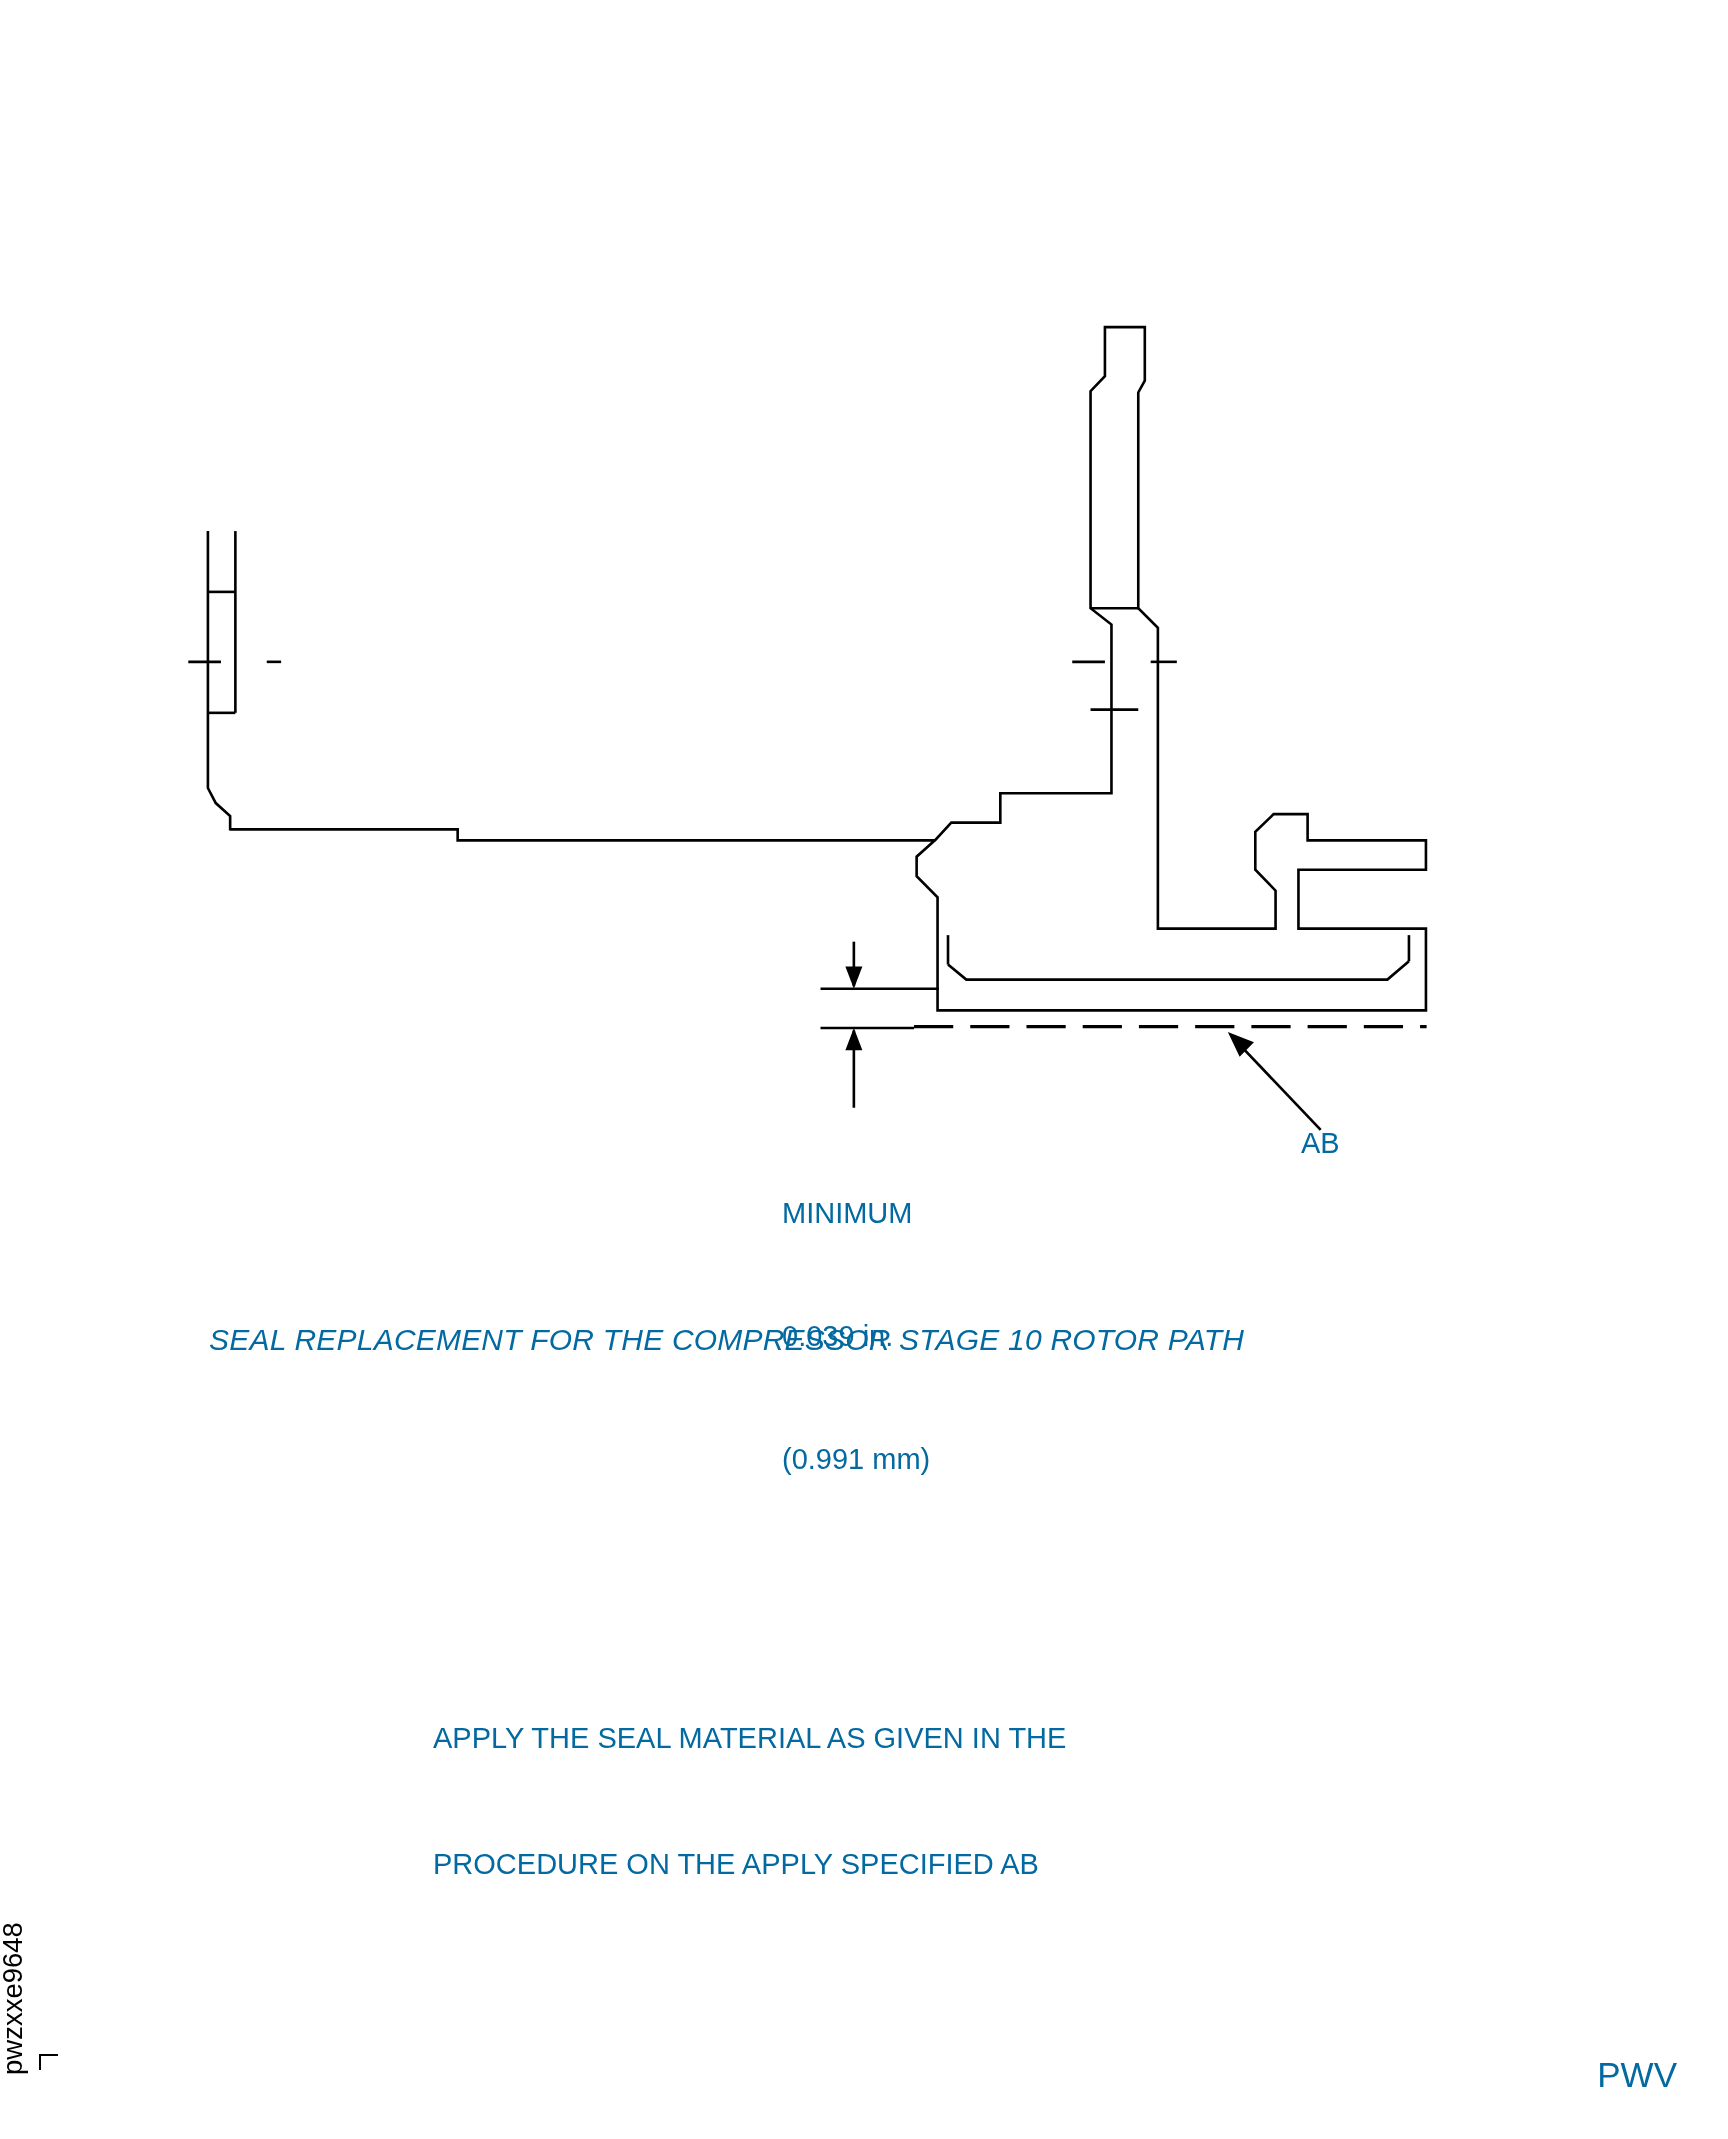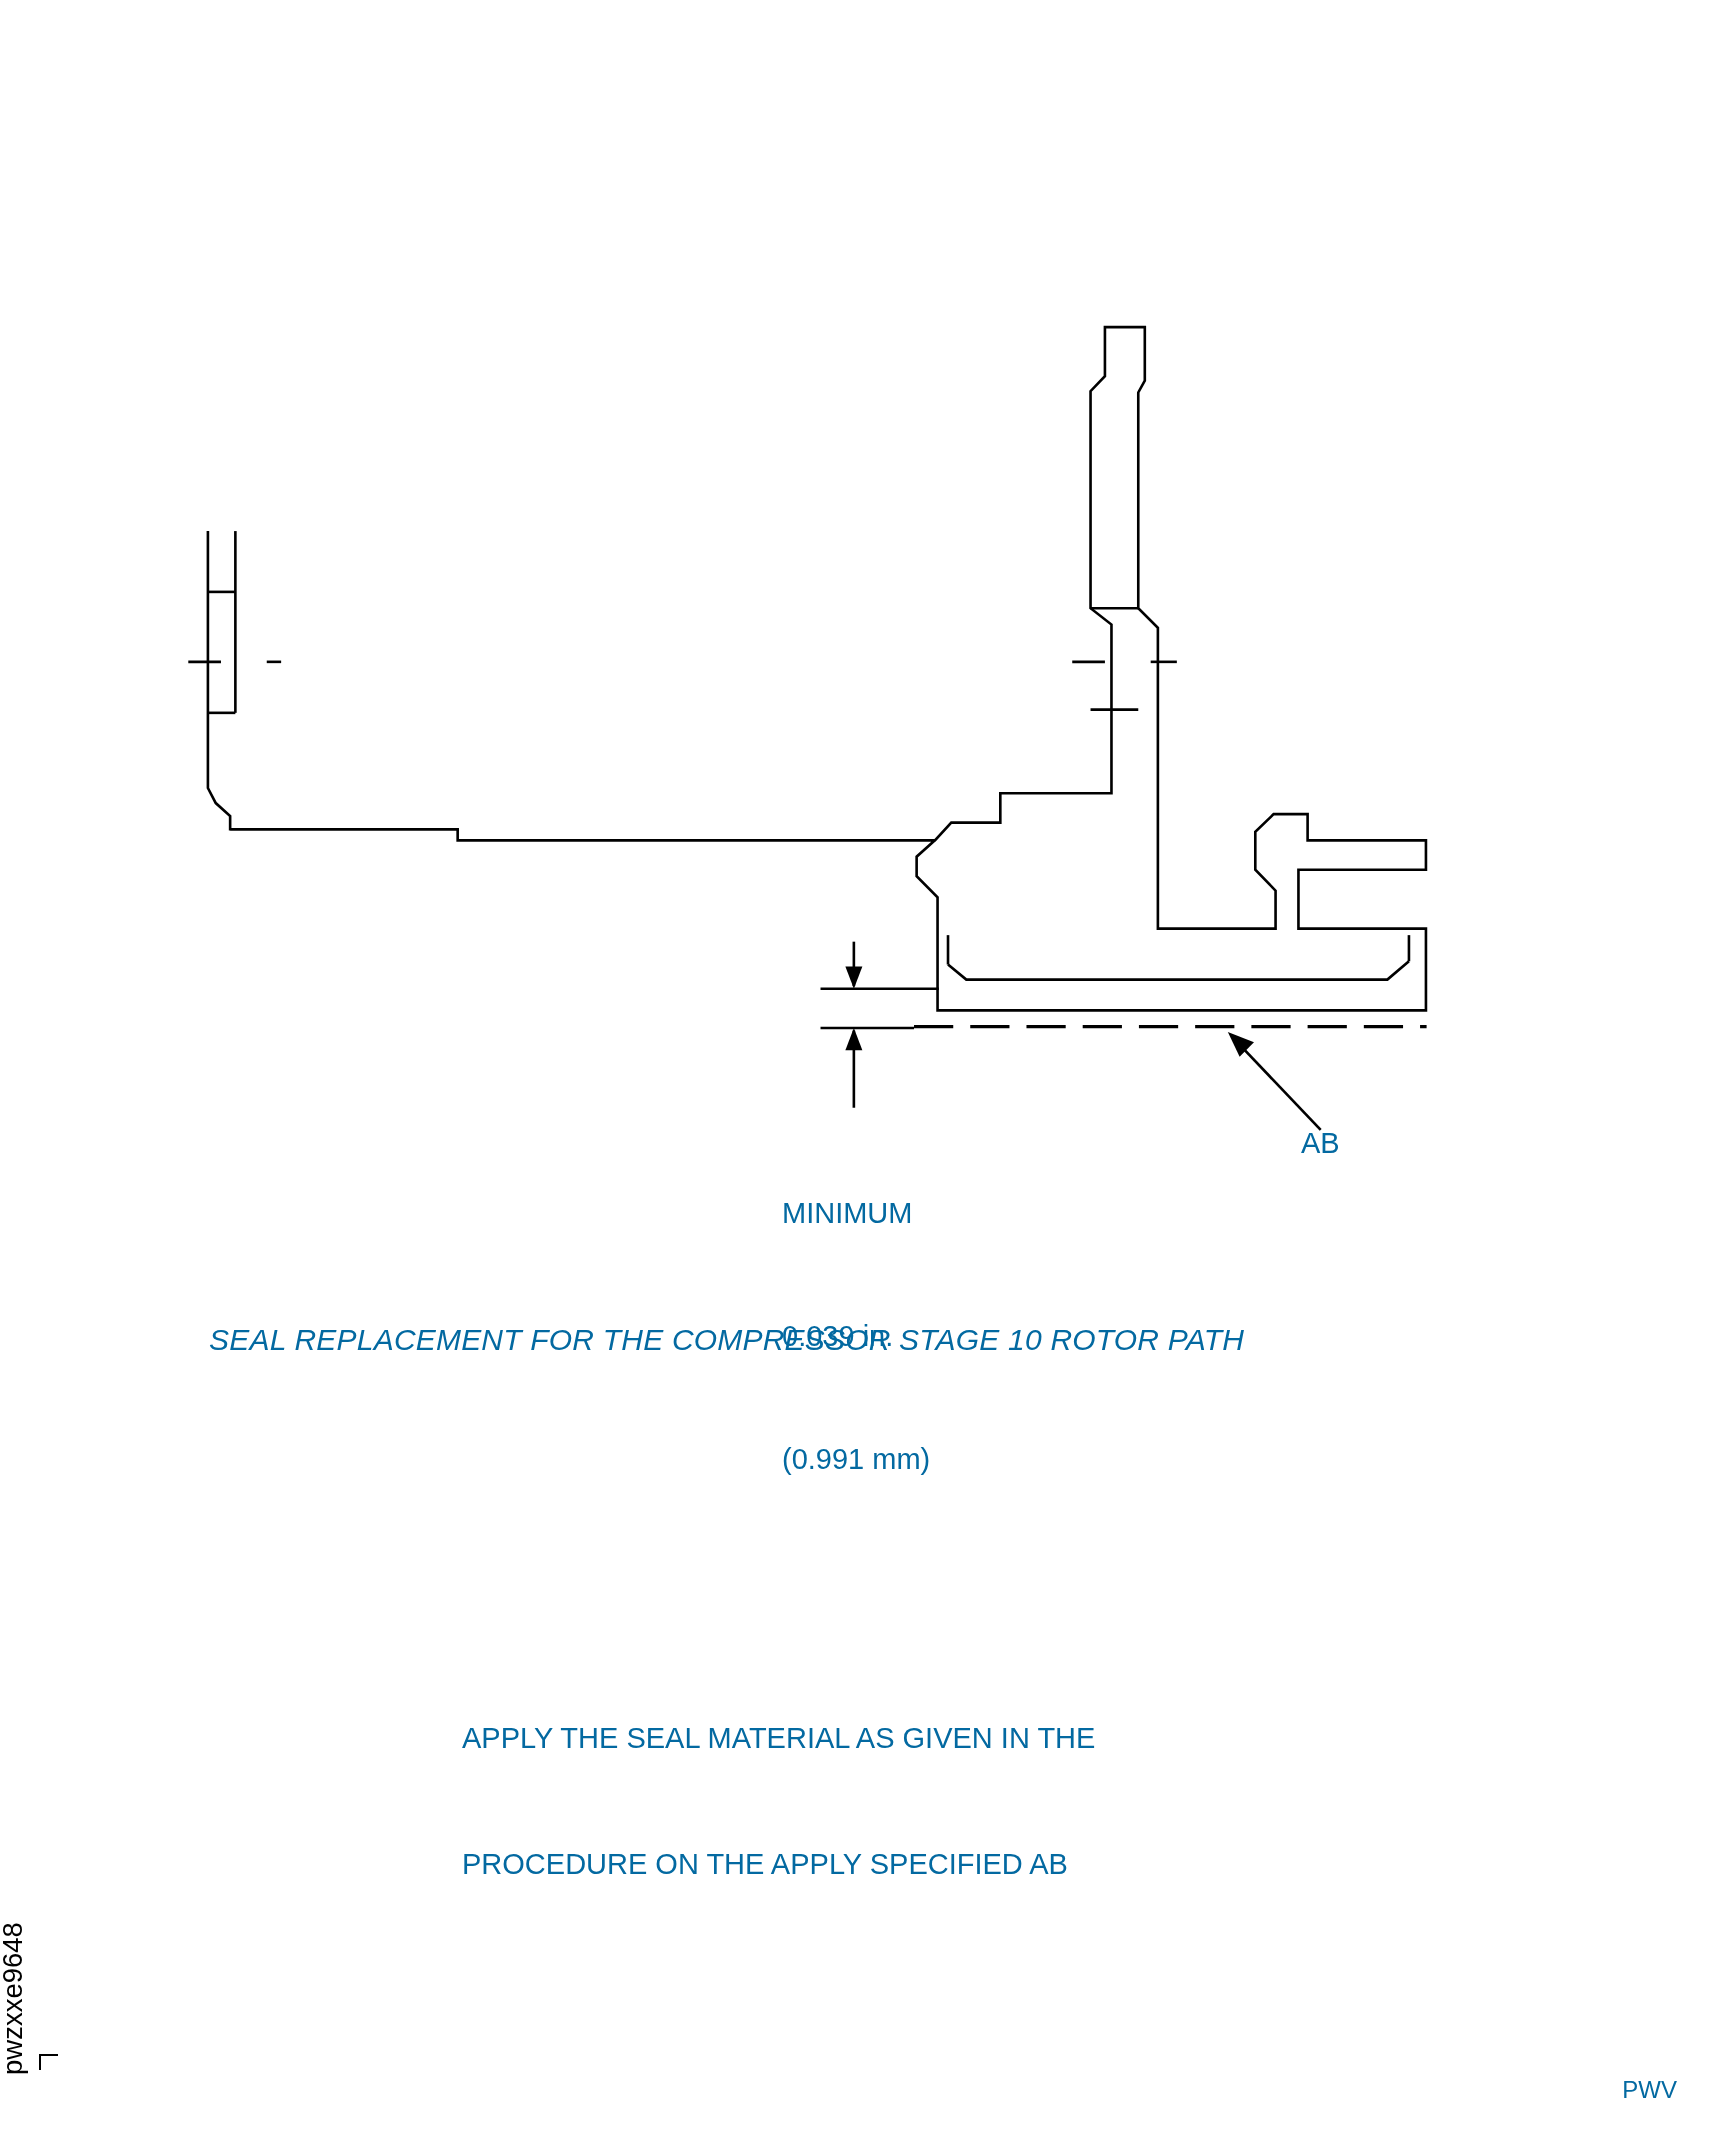--- a/index.html
+++ b/index.html
@@ -50,26 +50,25 @@
     top: 1323px;
     font-size: 30px;
     letter-spacing: 0.2px;
     font-style: italic;
   }
   .note-block {
     left: 433px;
     top: 1633px;
     font-size: 29px;
     line-height: 42px;
-    margin-left: 29px;
   }
   .footer-right {
     right: 51px;
-    bottom: 36px;
-    font-size: 24px;
+    bottom: 45px;
+    font-size: 35px;
     margin-top: 28px;
   }
   .side-id {
     position: absolute;
     left: 9.2px;
     bottom: 26px;
     font-size: 27.5px;
     white-space: nowrap;
     transform-origin: left bottom;
     transform: rotate(-90deg);

